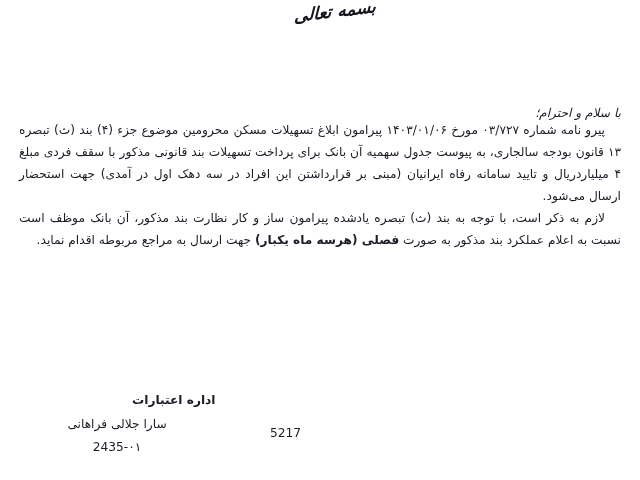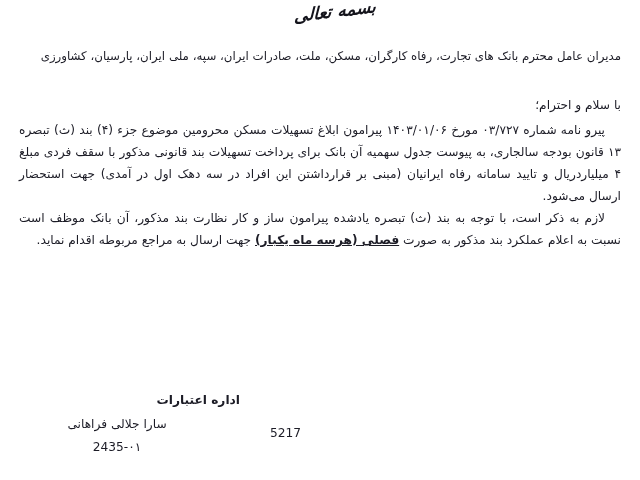--- a/index.html
+++ b/index.html
@@ -29,57 +29,57 @@
   .recipients {
     position: absolute;
     top: 49px; right: 19px; left: 10px;
     font-size: 11.8px;
     text-align: right;
     white-space: nowrap;
     letter-spacing: -0.2px;
   }
   .greeting {
     position: absolute;
-    top: 98px; right: 19px;
+    top: 106px; right: 19px;
     font-size: 12.2px;
+    font-style: italic;
   }
   .body-text {
     position: absolute;
     top: 119px; right: 19px; left: 19px;
     font-size: 12.2px;
     line-height: 22px;
     text-align: justify;
   }
   .body-text p { margin: 0; text-indent: 16px; }
-  .seg-bold { font-weight: bold; text-decoration: underline; }
+  .seg-bold { font-weight: bold; }
   .dept-title {
     position: absolute;
-    top: 393px; left: 140px; width: 100px;
-    text-align: right;
+    top: 393px; left: 132px; width: 100px;
+    text-align: left;
     font-weight: bold;
     font-size: 12.2px;
   }
   .signer {
     position: absolute;
     text-align: center;
     font-weight: normal;
     font-size: 12.2px;
   }
   .signer-1 { top: 417px; left: 233px; width: 105px; }
   .signer-2 { top: 417px; left: 53px;  width: 128px; }
   .signer .signer-code { margin-top: 9px; }
 </style>
 </head>
 <body>
 
 <div class="page">
 
   <div class="bismillah">بسمه تعالی</div>
 
-  <div class="recipients">مدیران عامل محترم بانک های تجارت، رفاه کارگران، مسکن، ملت، صادرات ایران، سپه، ملی ایران، پارسیان، کشاورزی</div>
 
   <div class="greeting">با سلام و احترام؛</div>
 
   <div class="body-text">
     <p><span>پیرو نامه شماره ۰۳/۷۲۷ مورخ ۱۴۰۳/۰۱/۰۶ پیرامون ابلاغ تسهیلات مسکن محرومین موضوع جزء (۴) بند (ث) تبصره ۱۳ قانون بودجه سالجاری، به پیوست جدول سهمیه آن بانک برای پرداخت تسهیلات بند قانونی مذکور با سقف فردی مبلغ ۴ میلیاردریال و تایید سامانه رفاه ایرانیان (مبنی بر قرارداشتن این افراد در سه دهک اول در آمدی) جهت استحضار ارسال می‌شود.</span></p>
     <p><span>لازم به ذکر است، با توجه به بند (ث) تبصره یادشده پیرامون ساز و کار نظارت بند مذکور، آن بانک موظف است نسبت به اعلام عملکرد بند مذکور به صورت </span><span class="seg-bold">فصلی (هرسه ماه یکبار)</span><span> جهت ارسال به مراجع مربوطه اقدام نماید.</span></p>
   </div>
 
   <div class="dept-title">اداره اعتبارات</div>
 

